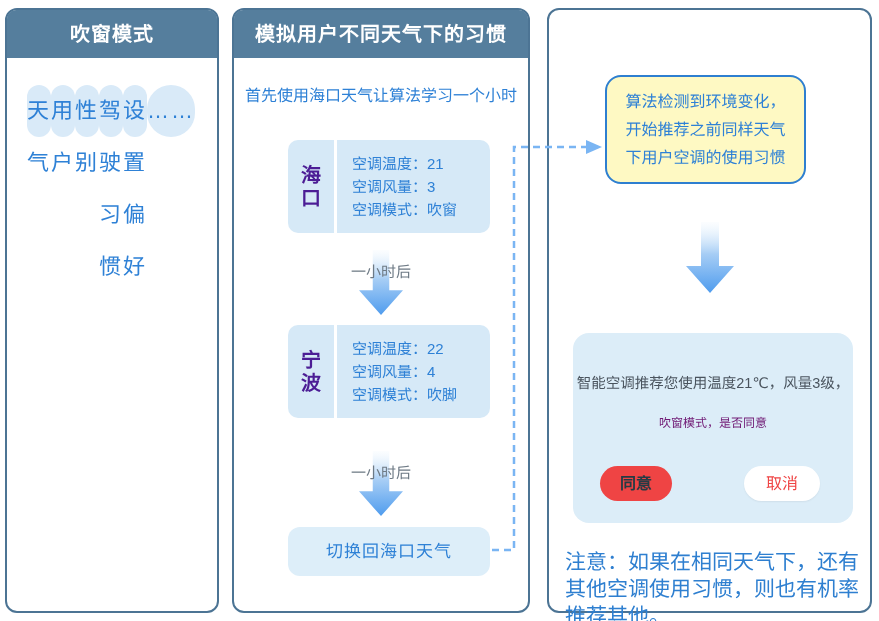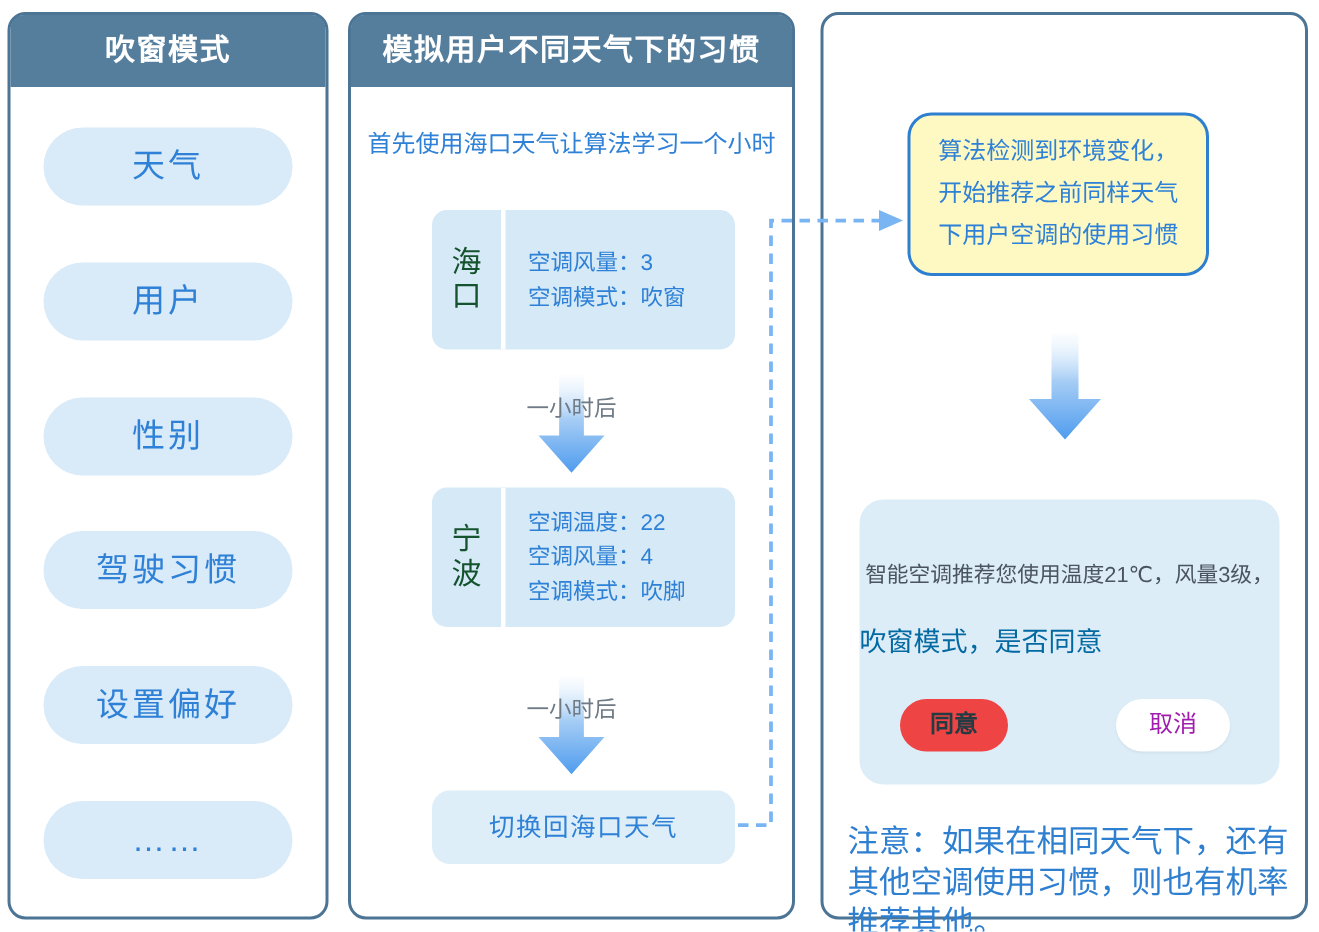--- a/index.html
+++ b/index.html
@@ -13,21 +13,21 @@
     border:2px solid #4c7494;border-radius:12px;background:#ffffff;
   }
   .panel-header{
     height:48px;line-height:48px;background:#557e9d;
     border-radius:9px 9px 0 0;text-align:center;
     color:#ffffff;font-weight:bold;font-size:20px;letter-spacing:1px;
   }
   
   #left-panel{left:5px;width:214px;}
   .pill-list{
-    display:flex;flex-direction:column;justify-content:space-between;
+    display:flex;flex-direction:row;justify-content:flex-end;
     padding:27px 22px 25px;height:501px;box-sizing:content-box;
   }
   .pill{
     height:52px;line-height:52px;border-radius:26px;background:#d9eaf8;
     text-align:center;color:#2e81d6;font-size:22px;letter-spacing:2px;
   }
   
   #middle-panel{left:232px;width:298px;}
   .m-intro{
     position:absolute;top:72px;left:0;width:100%;text-align:center;
@@ -36,21 +36,21 @@
   .city-card{
     position:absolute;left:54px;width:202px;height:93px;
     background:#d6e9f7;border-radius:10px;display:flex;overflow:hidden;
   }
   .city-label-cell{
     width:46px;display:flex;align-items:center;justify-content:center;
     border-right:3px solid #ffffff;flex:none;
   }
   .city-label{
     width:22px;word-break:break-all;line-height:1.15;text-align:center;
-    color:#14532d;font-size:20px;font-weight:normal;
+    color:#4c1d95;font-size:20px;font-weight:bold;
   }
   .city-rows{
     flex:1;display:flex;flex-direction:column;justify-content:center;
     padding-left:15px;
   }
   .city-row{color:#2e81d6;font-size:15px;line-height:23px;white-space:nowrap;}
   .hour-block{position:absolute;left:0;width:100%;height:70px;}
   .hour-block svg{position:absolute;left:50%;transform:translateX(-50%);top:0;}
   .hour-label{
     position:absolute;top:10px;left:0;width:100%;text-align:center;
@@ -75,29 +75,29 @@
   .big-arrow{position:absolute;left:50%;transform:translateX(-50%);top:210px;}
   .rec-card{
     position:absolute;left:24px;top:305px;width:280px;height:190px;
     background:#dcedf8;border-radius:16px;margin-top:18px;
   }
   .rec-line1{
     position:absolute;top:38px;width:100%;text-align:center;
     color:#4a545e;font-size:14.5px;white-space:nowrap;
   }
   .rec-line2{
-    position:absolute;top:80px;width:100%;
-    color:#0369a1;font-size:18px;
+    position:absolute;top:80px;width:100%;text-align:center;
+    color:#701a75;font-size:12px;
   }
   .btn{
     position:absolute;bottom:22px;height:35px;line-height:35px;
     border-radius:18px;text-align:center;font-size:16px;cursor:pointer;
   }
   .btn-agree{left:27px;width:72px;background:#ef4444;color:#253b44;font-weight:bold;}
-  .btn-cancel{left:171px;width:76px;background:#ffffff;color:#a21caf;
+  .btn-cancel{left:171px;width:76px;background:#ffffff;color:#ef4444;
     box-shadow:0 1px 2px rgba(0,0,0,0.06);}
   .note-text{
     position:absolute;left:16px;top:538px;width:300px;
     color:#2e7fd0;font-size:21px;line-height:27px;
   }
   
   #connector-overlay{
     position:absolute;left:0;top:0;width:879px;height:621px;
     pointer-events:none;z-index:6;
   }
@@ -130,20 +130,21 @@
 <div class="panel" id="middle-panel">
   <div class="panel-header">模拟用户不同天气下的习惯</div>
 
   <div class="m-intro">首先使用海口天气让算法学习一个小时</div>
 
   <div class="city-card" style="top:130px;">
     <div class="city-label-cell">
       <div class="city-label">海口</div>
     </div>
     <div class="city-rows">
+      <div class="city-row">空调温度：21</div>
       <div class="city-row">空调风量：3</div>
       <div class="city-row">空调模式：吹窗</div>
     </div>
   </div>
 
   <div class="hour-block" style="top:240px;">
     <svg width="50" height="66" viewBox="0 0 52 72">
       <polygon points="17,0 35,0 35,44 50,44 26,71 2,44 17,44" fill="url(#agrad)"></polygon>
     </svg>
     <div class="hour-label">一小时后</div>

